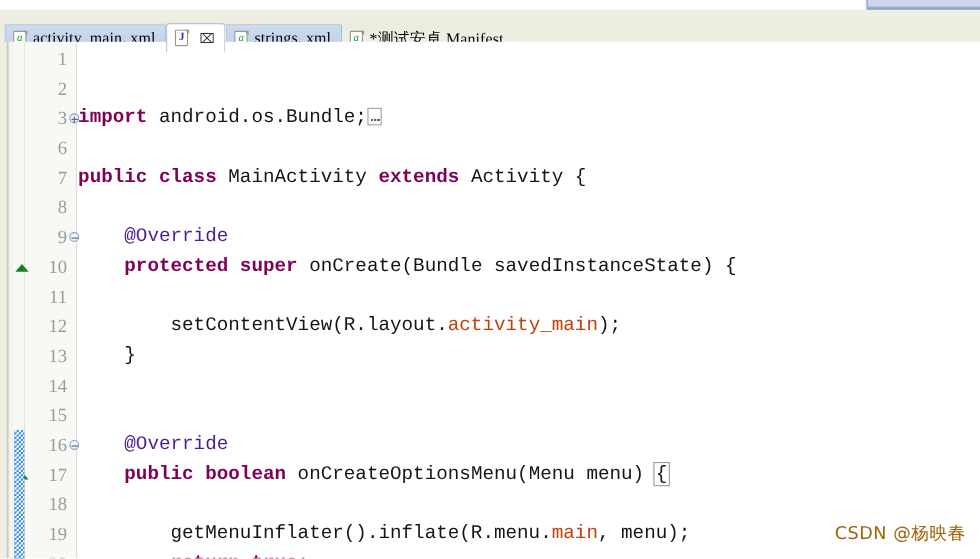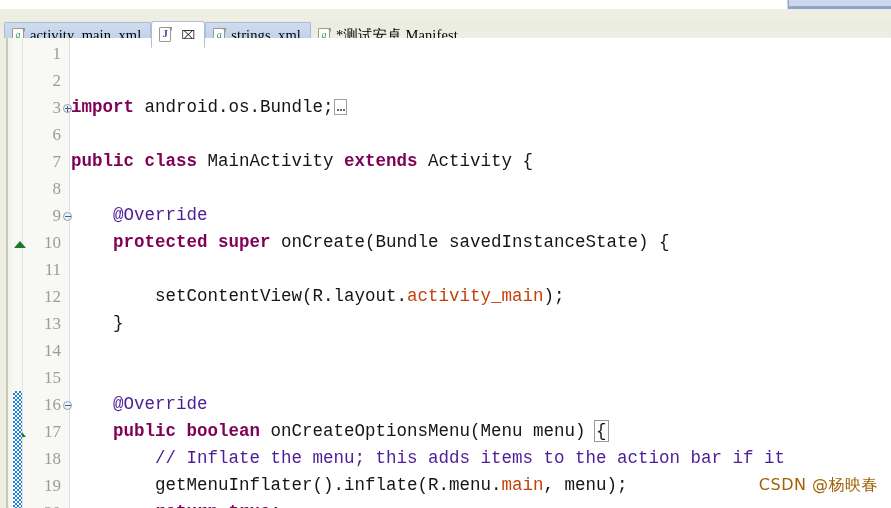--- a/index.html
+++ b/index.html
@@ -454,21 +454,20 @@
           <div class="fold"><span class="fbox"></span></div>
           <div class="ctext"><span class="cmt">    @Override</span></div>
         </div>
         <div class="line" style="top: 380px;">
           <div class="overridemark"><i></i></div>
           <div class="lnum">17</div>
           <div class="ctext"><span class="plain-t">    </span><span class="kw">public boolean</span><span class="plain-t"> onCreateOptionsMenu(Menu menu) </span><span class="brace-box">{</span></div>
         </div>
         <div class="line" style="top: 407px;">
           <div class="lnum">18</div>
-          <div class="ctext"><span class="cmt">        // Inflate the menu; this adds items to the action bar if it</span></div>
         </div>
         <div class="line" style="top: 434px;">
           <div class="lnum">19</div>
           <div class="ctext"><span class="plain-t">        getMenuInflater().inflate(R.menu.</span><span class="fld">main</span><span class="plain-t">, menu);</span></div>
         </div>
         <div class="line" style="top: 461px;">
           <div class="lnum">20</div>
           <div class="ctext"><span class="plain-t">        </span><span class="kw">return true</span><span class="plain-t">;</span></div>
         </div>
       </div>

